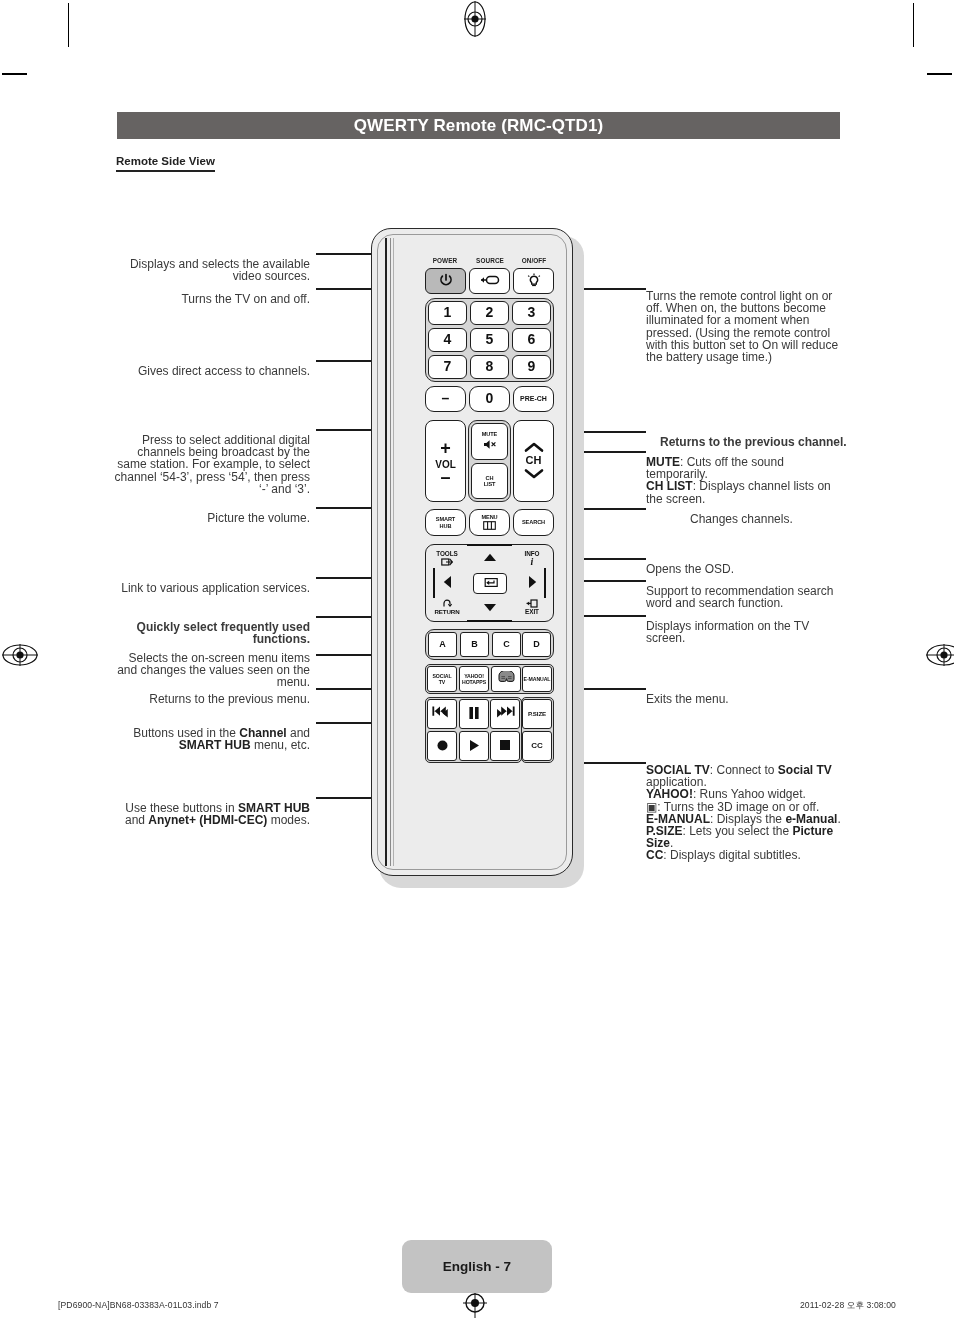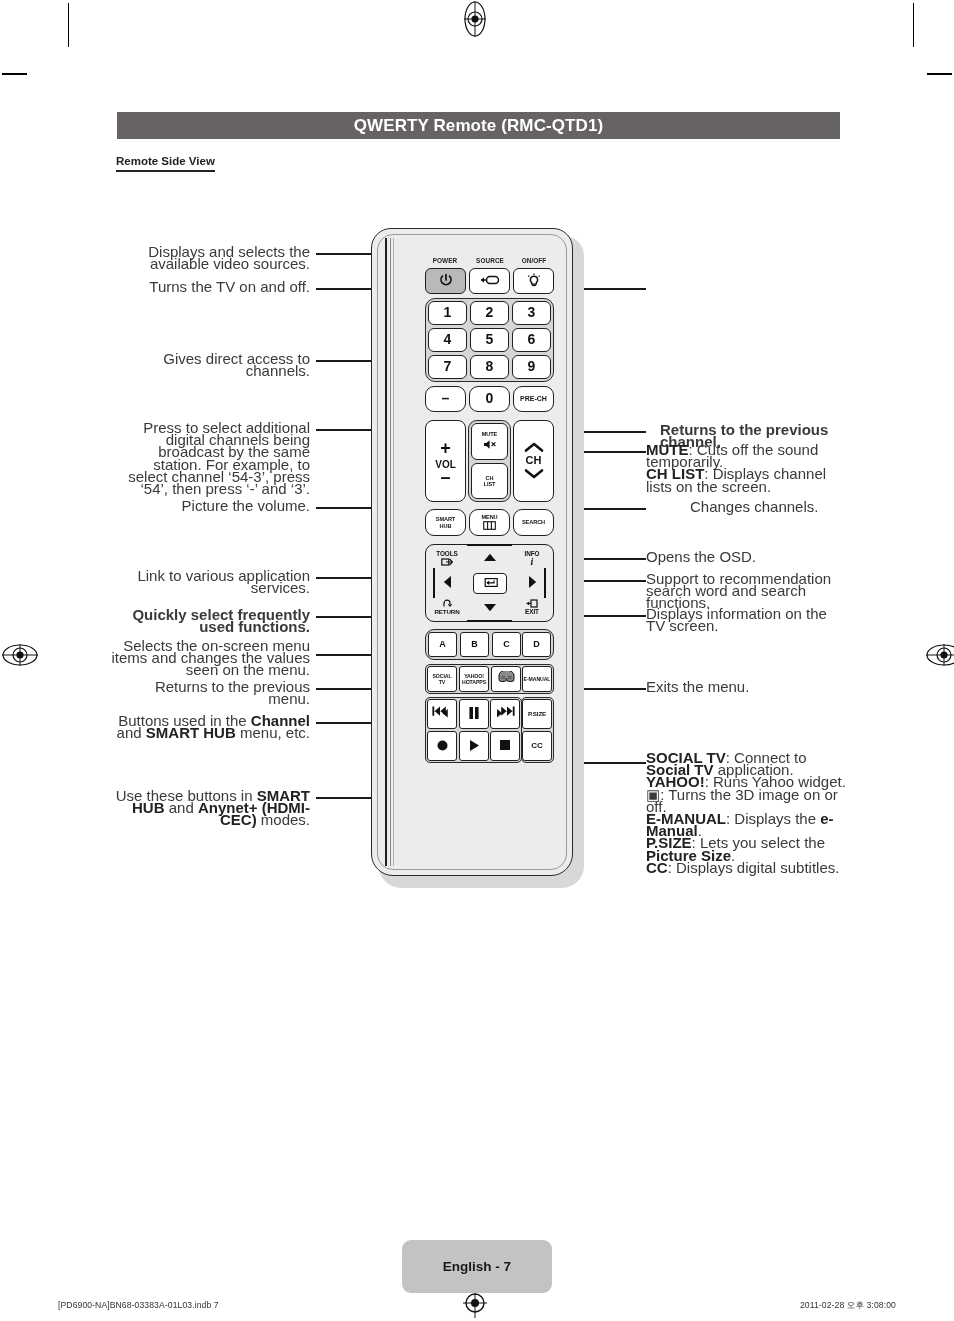--- a/index.html
+++ b/index.html
@@ -22,21 +22,21 @@
     font-size:17px;font-weight:bold;letter-spacing:.1px;
     display:flex;align-items:center;justify-content:center;
   }
   .section-head{
     position:absolute;left:116px;top:155px;
     font-size:11.5px;font-weight:bold;color:#222;
     padding-bottom:3px;border-bottom:2.1px solid #222;
   }
 
   
-  .callout{position:absolute;font-size:15px;line-height:12.2px;color:#3a3a3a;}
+  .callout{position:absolute;font-size:12px;line-height:12.2px;color:#3a3a3a;margin-top:12px;}
   .callout.left{text-align:right;}
   .callout.right{text-align:left;}
   .callout b{font-weight:bold;color:#222;}
 
   
   .lead{position:absolute;height:2px;background:#1a1a1a;}
   .leadv{position:absolute;width:2px;background:#1a1a1a;}
 
   
   .remote-wrap{position:absolute;left:371px;top:228px;width:215px;height:660px;}
@@ -178,37 +178,38 @@
 
   <div class="callout left" style="left:110px;top:681px;width:200px;"><span>Returns to the previous menu.</span></div>
   <div class="lead" style="left:316px;top:688px;width:104px;"></div>
 
   <div class="callout left" style="left:110px;top:715px;width:200px;">Buttons used in the <b>Channel</b> and <b>SMART HUB</b> menu, etc.</div>
   <div class="lead" style="left:316px;top:722px;width:108px;"></div>
 
   <div class="callout left" style="left:110px;top:790px;width:200px;">Use these buttons in <b>SMART HUB</b> and <b>Anynet+ (HDMI-CEC)</b> modes.</div>
   <div class="lead" style="left:316px;top:797px;width:104px;"></div>
 
+  <div class="callout right" style="left:646px;top:278px;width:196px;"><span>Turns the remote control light on or off. When on, the buttons become illuminated for a moment when pressed. (Using the remote control with this button set to On will reduce the battery usage time.)</span></div>
   <div class="lead" style="left:546px;top:288px;width:100px;"></div>
 
   <div class="callout right" style="left:660px;top:424px;width:196px;font-weight:bold;"><span>Returns to the previous channel.</span></div>
   <div class="lead" style="left:546px;top:431px;width:100px;"></div>
 
   <div class="callout right" style="left:646px;top:444px;width:196px;"><b>MUTE</b>: Cuts off the sound temporarily.<br><b>CH LIST</b>: Displays channel lists on the screen.</div>
   <div class="lead" style="left:490px;top:451px;width:156px;"></div>
   <div class="leadv" style="left:490px;top:451px;height:12px;"></div>
 
   <div class="callout right" style="left:646px;top:501px;width:196px;padding-left:44px;"><span>Changes channels.</span></div>
   <div class="lead" style="left:542px;top:508px;width:104px;"></div>
 
   <div class="callout right" style="left:646px;top:551px;width:196px;"><span>Opens the OSD.</span></div>
   <div class="lead" style="left:496px;top:558px;width:150px;"></div>
   <div class="leadv" style="left:496px;top:558px;height:10px;"></div>
 
-  <div class="callout right" style="left:646px;top:573px;width:196px;"><span>Support to recommendation search word and search functions.</span></div>
+  <div class="callout right" style="left:646px;top:573px;width:196px;"><span>Support to recommendation search word and search function.</span></div>
   <div class="lead" style="left:546px;top:580px;width:100px;"></div>
 
   <div class="callout right" style="left:646px;top:608px;width:196px;"><span>Displays information on the TV screen.</span></div>
   <div class="lead" style="left:536px;top:615px;width:110px;"></div>
 
   <div class="callout right" style="left:646px;top:681px;width:196px;"><span>Exits the menu.</span></div>
   <div class="lead" style="left:536px;top:688px;width:110px;"></div>
 
   <div class="callout right" style="left:646px;top:752px;width:200px;"><b>SOCIAL TV</b>: Connect to <b>Social TV</b> application.<br><b>YAHOO!</b>: Runs Yahoo widget.<br><span class="i3d">▣</span>: Turns the 3D image on or off.<br><b>E-MANUAL</b>: Displays the <b>e-Manual</b>.<br><b>P.SIZE</b>: Lets you select the <b>Picture Size</b>.<br><b>CC</b>: Displays digital subtitles.</div>
   <div class="lead" style="left:548px;top:762px;width:98px;"></div>

